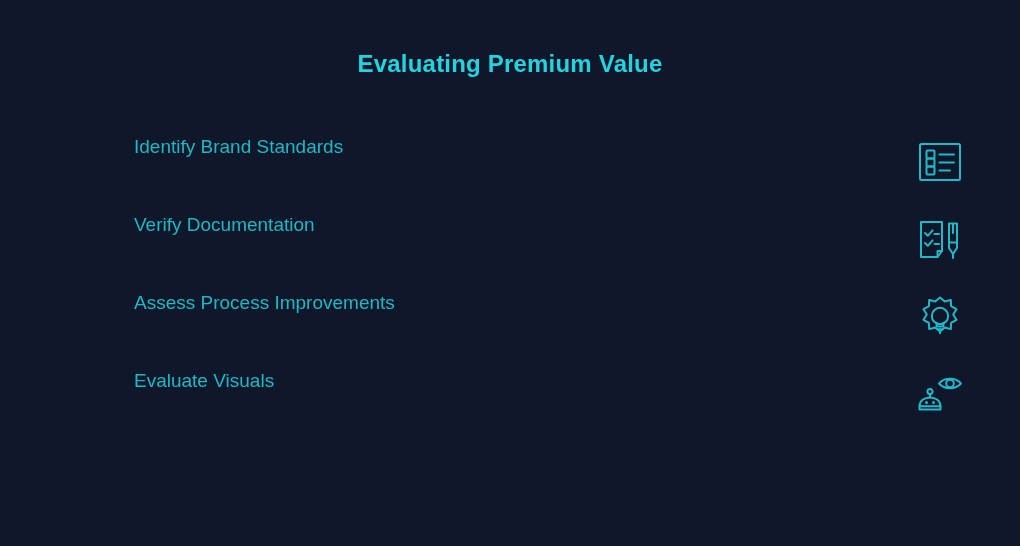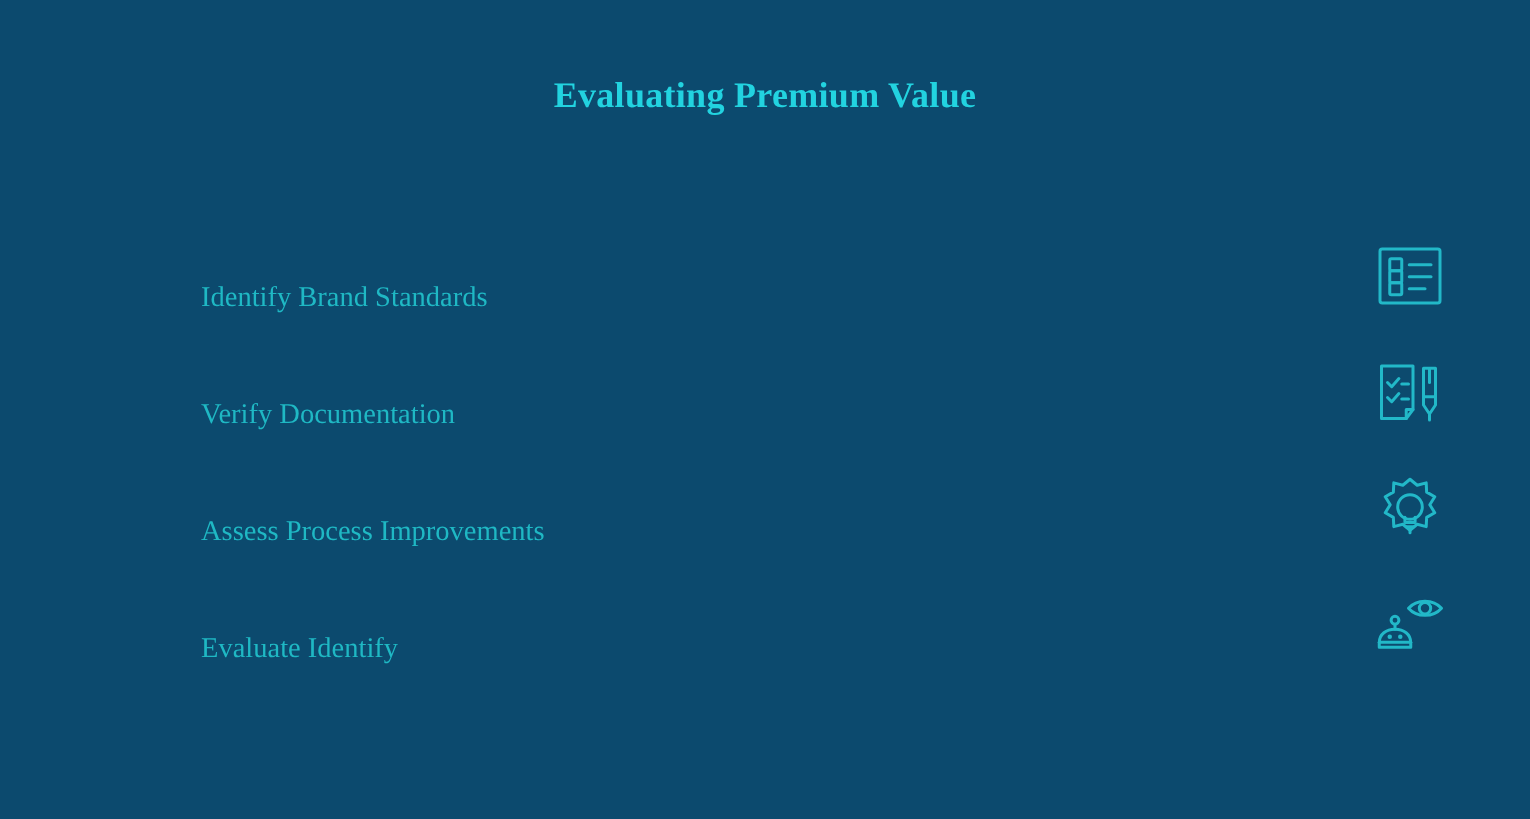--- a/index.html
+++ b/index.html
@@ -11,22 +11,21 @@
     height: 546px;
     background: #000000;
     font-family: "Liberation Sans", sans-serif;
     overflow: hidden;
     position: relative;
   }
   .slide {
     position: relative;
     width: 1020px;
     height: 546px;
-    background: #0c4a6e;
-    font-family: Liberation Serif, serif;
+    background: #0f172a;
   }
   .slide-title {
     position: absolute;
     top: 48px;
     left: 0;
     width: 1020px;
     text-align: center;
     font-size: 24px;
     font-weight: bold;
     color: #22d3e0;
@@ -36,21 +35,21 @@
   .items {
     position: absolute;
     top: 134px;
     left: 134px;
     width: 832px;
   }
   .item-row {
     position: relative;
     height: 78px;
     display: flex;
-    align-items: flex-end;
+    align-items: flex-start;
     justify-content: space-between;
   }
   .item-label {
     font-size: 19px;
     color: #1fb8c4;
     line-height: 26px;
     white-space: nowrap;
   }
   .item-icon {
     width: 56px;
@@ -126,21 +125,21 @@
           <path class="ico-stroke" d="M27 6.5 l4.8 4.0 l6.0 -1.6 l0.3 6.2 l5.4 3.1 l-3.3 5.3 l3.3 5.3 l-5.4 3.1 l-0.3 6.2 l-6.0 -1.6 l-4.8 4.0 l-4.8 -4.0 l-6.0 1.6 l-0.3 -6.2 l-5.4 -3.1 l3.3 -5.3 l-3.3 -5.3 l5.4 -3.1 l0.3 -6.2 l6.0 1.6 Z"></path>
           <circle class="ico-stroke" cx="27" cy="25" r="8.2"></circle>
           <path class="ico-stroke" d="M23.6 31.8 L23.6 35.4 L30.4 35.4 L30.4 31.8"></path>
           <line class="ico-stroke" x1="24.6" y1="38.2" x2="29.4" y2="38.2"></line>
           <path class="ico-stroke" d="M27 38.8 L27 42.2"></path>
         </svg>
       </div>
     </div>
 
     <div class="item-row">
-      <div class="item-label">Evaluate Identify</div>
+      <div class="item-label">Evaluate Visuals</div>
       <div class="item-icon">
         <svg width="54" height="54" viewBox="0 0 54 54">
           <path class="ico-stroke" d="M26 14.5 C31.5 8.2 42.5 8.2 48 14.5 C42.5 20.8 31.5 20.8 26 14.5 Z"></path>
           <circle class="ico-stroke" cx="37" cy="14.5" r="3.8"></circle>
           <circle class="ico-stroke" cx="17" cy="22.5" r="2.6"></circle>
           <line class="ico-stroke" x1="17" y1="25.1" x2="17" y2="28.5"></line>
           <path class="ico-stroke" d="M6.5 40.5 L6.5 37.5 C6.5 31.7 11.2 28.5 17 28.5 C22.8 28.5 27.5 31.7 27.5 37.5 L27.5 40.5 Z"></path>
           <line class="ico-stroke" x1="6.5" y1="37.2" x2="27.5" y2="37.2"></line>
           <circle class="ico-fill" cx="13.5" cy="33.5" r="1.5"></circle>
           <circle class="ico-fill" cx="20.5" cy="33.5" r="1.5"></circle>

